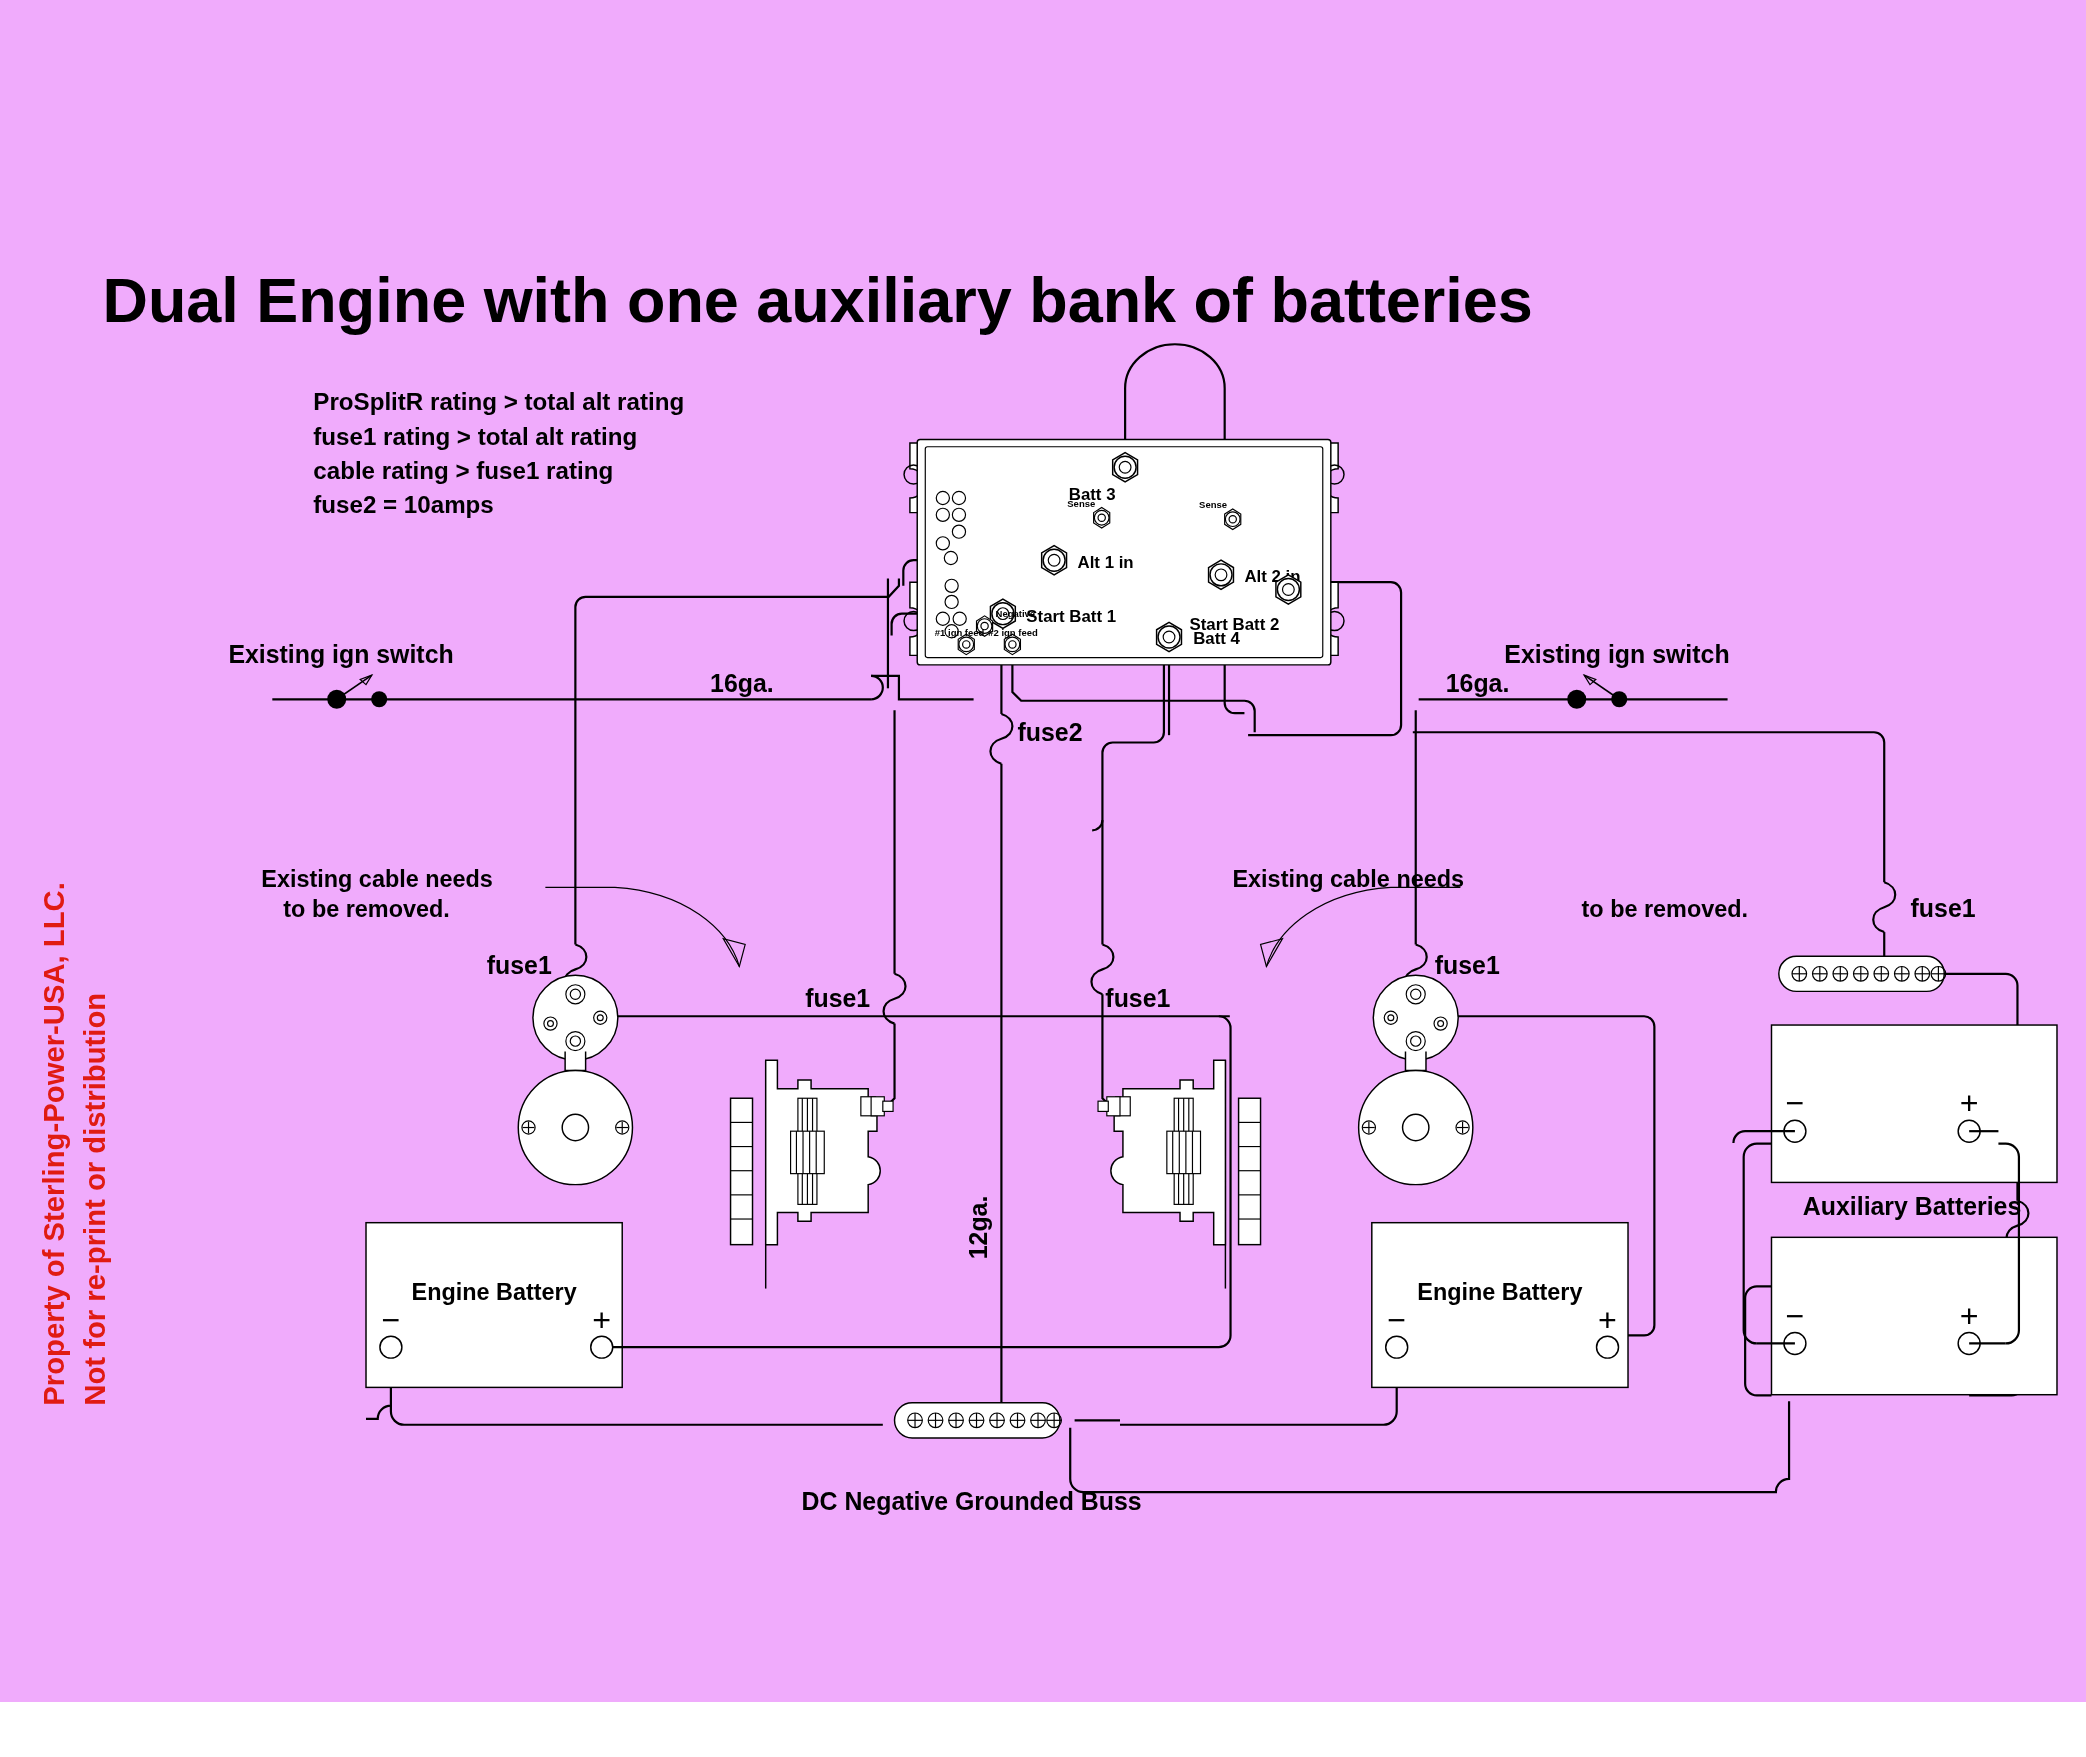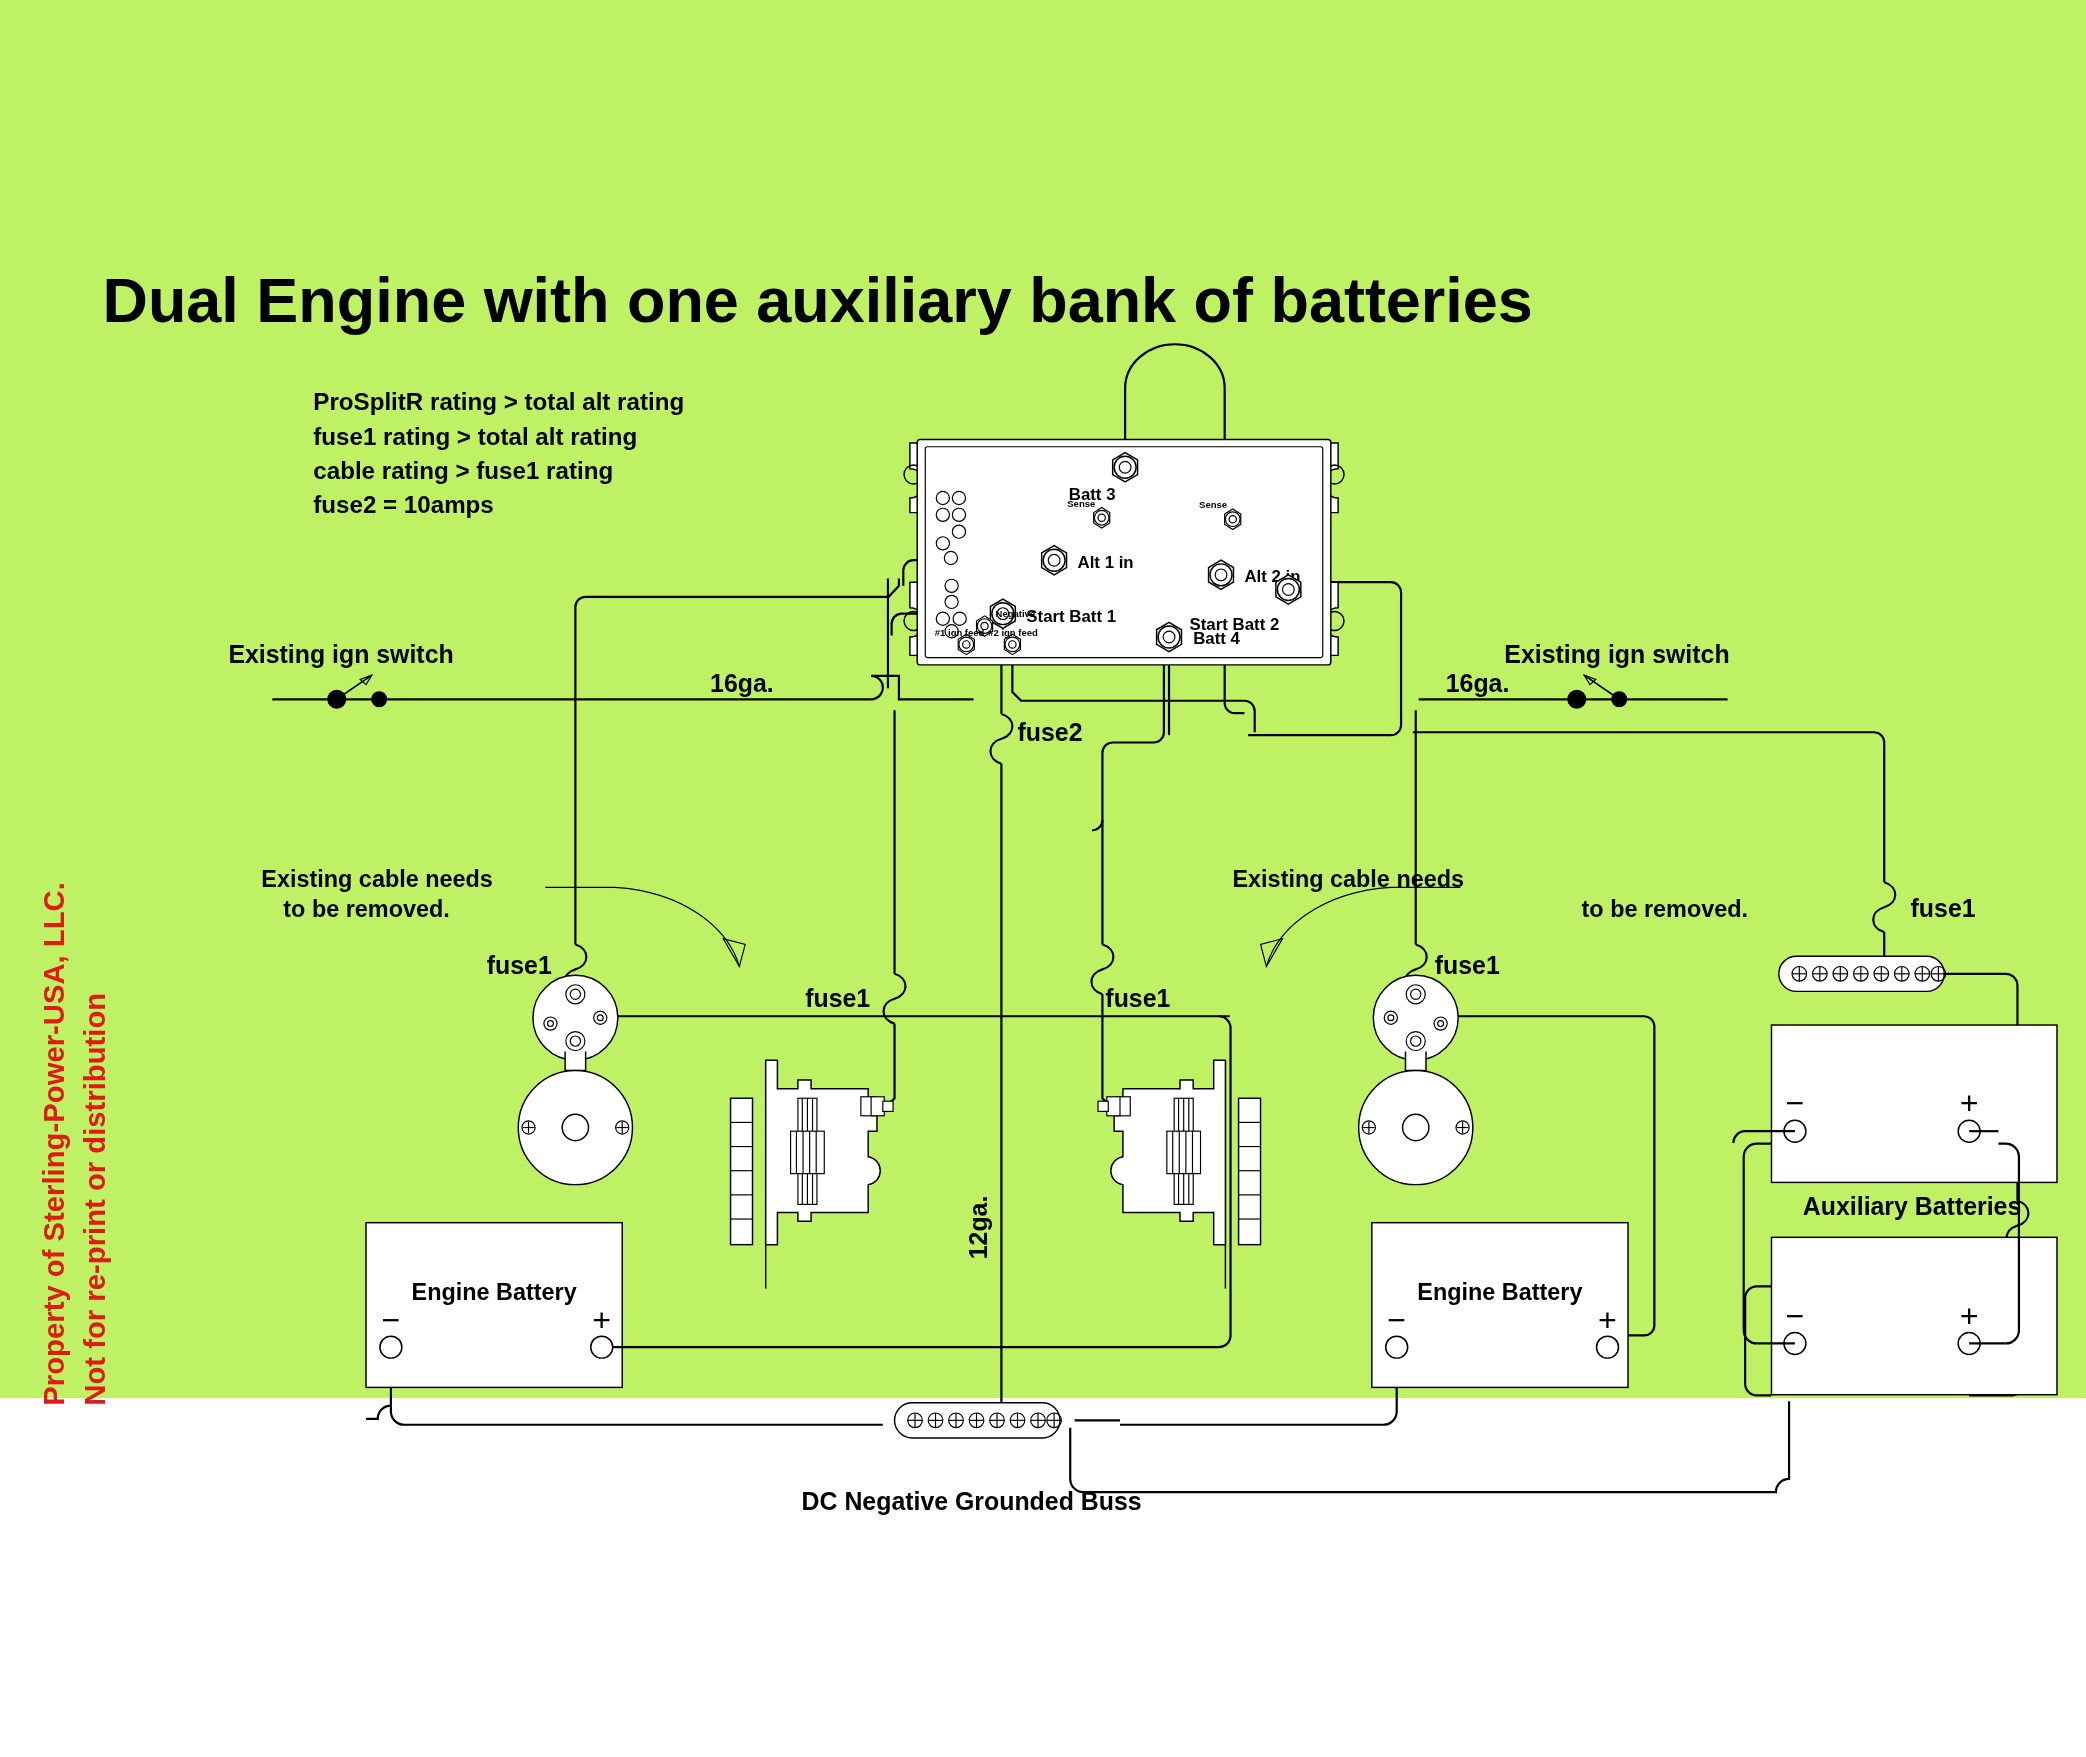--- a/index.html
+++ b/index.html
@@ -10,22 +10,22 @@
   }
   body {
     width: 2087px;
     height: 1758px;
     overflow: hidden;
     font-family: "Liberation Sans", sans-serif;
   }
   #diagram-root {
     position: relative;
     width: 2087px;
-    height: 1398px;
-    background: #bef264;
+    height: 1702px;
+    background: #f0abfc;
   }
   svg.canvas {
     position: absolute;
     top: 0; left: 0;
     width: 2087px;
     height: 1758px;
     display: block;
   }
   
   .wire {

